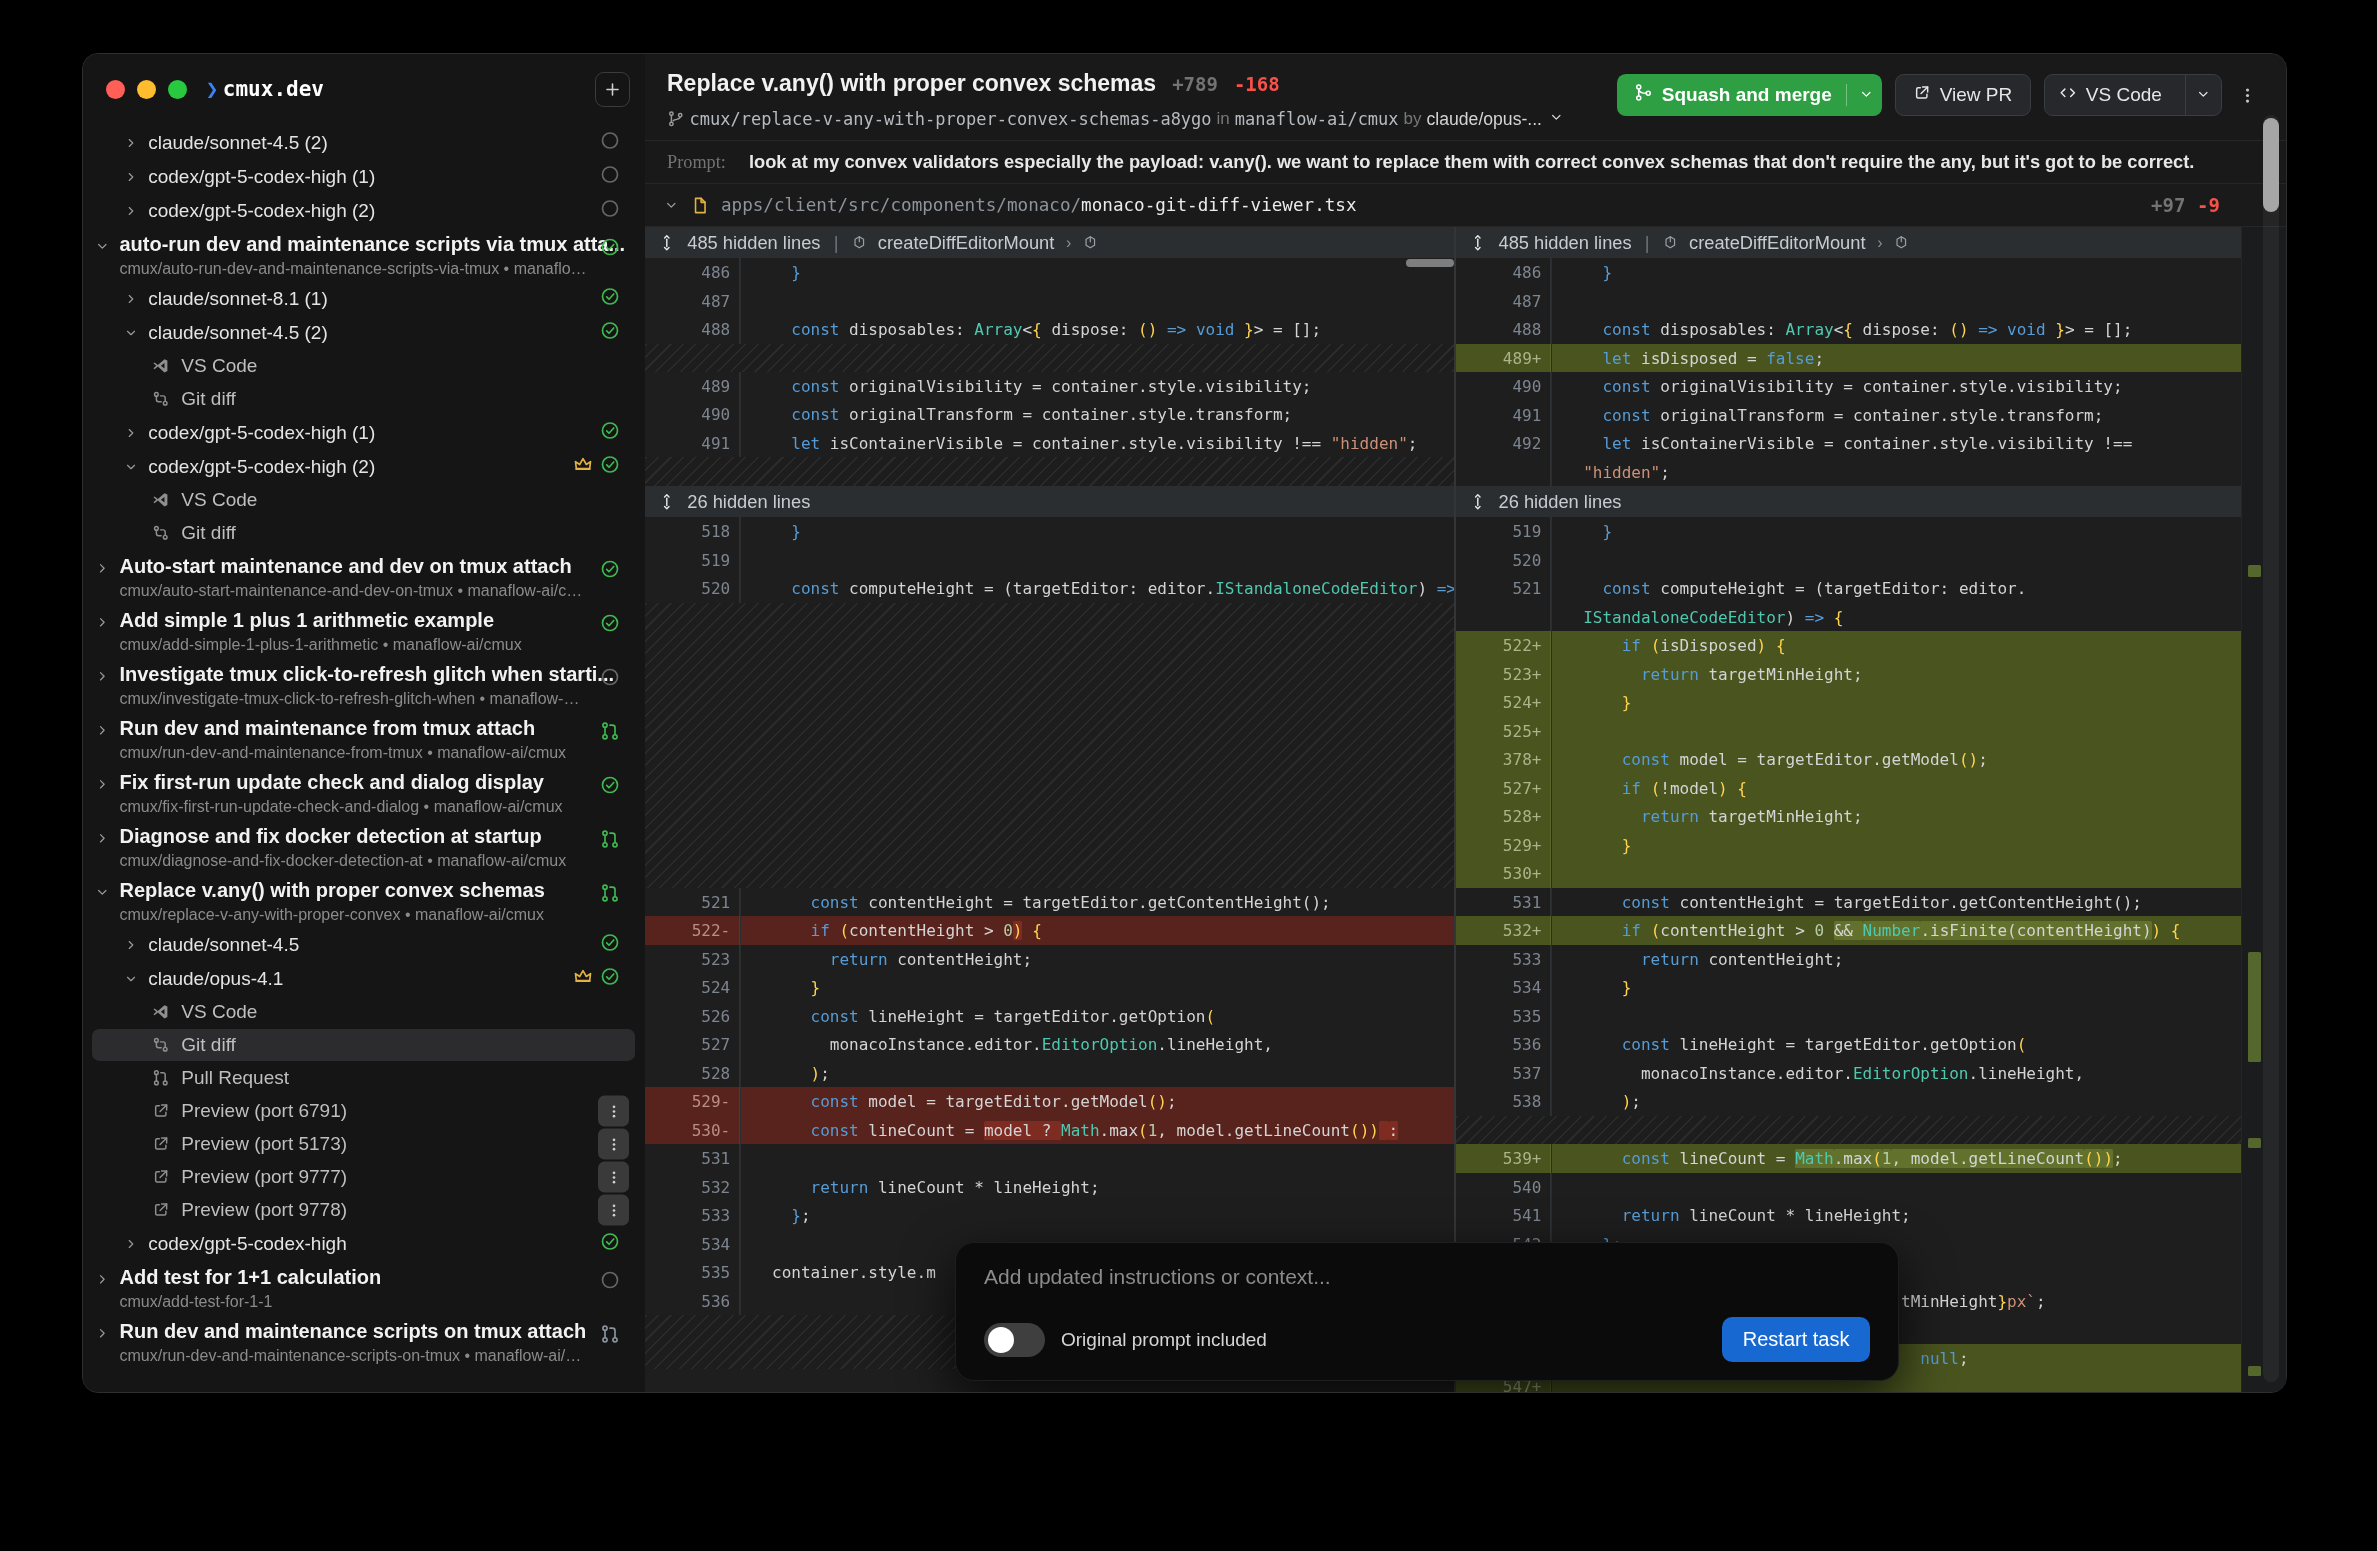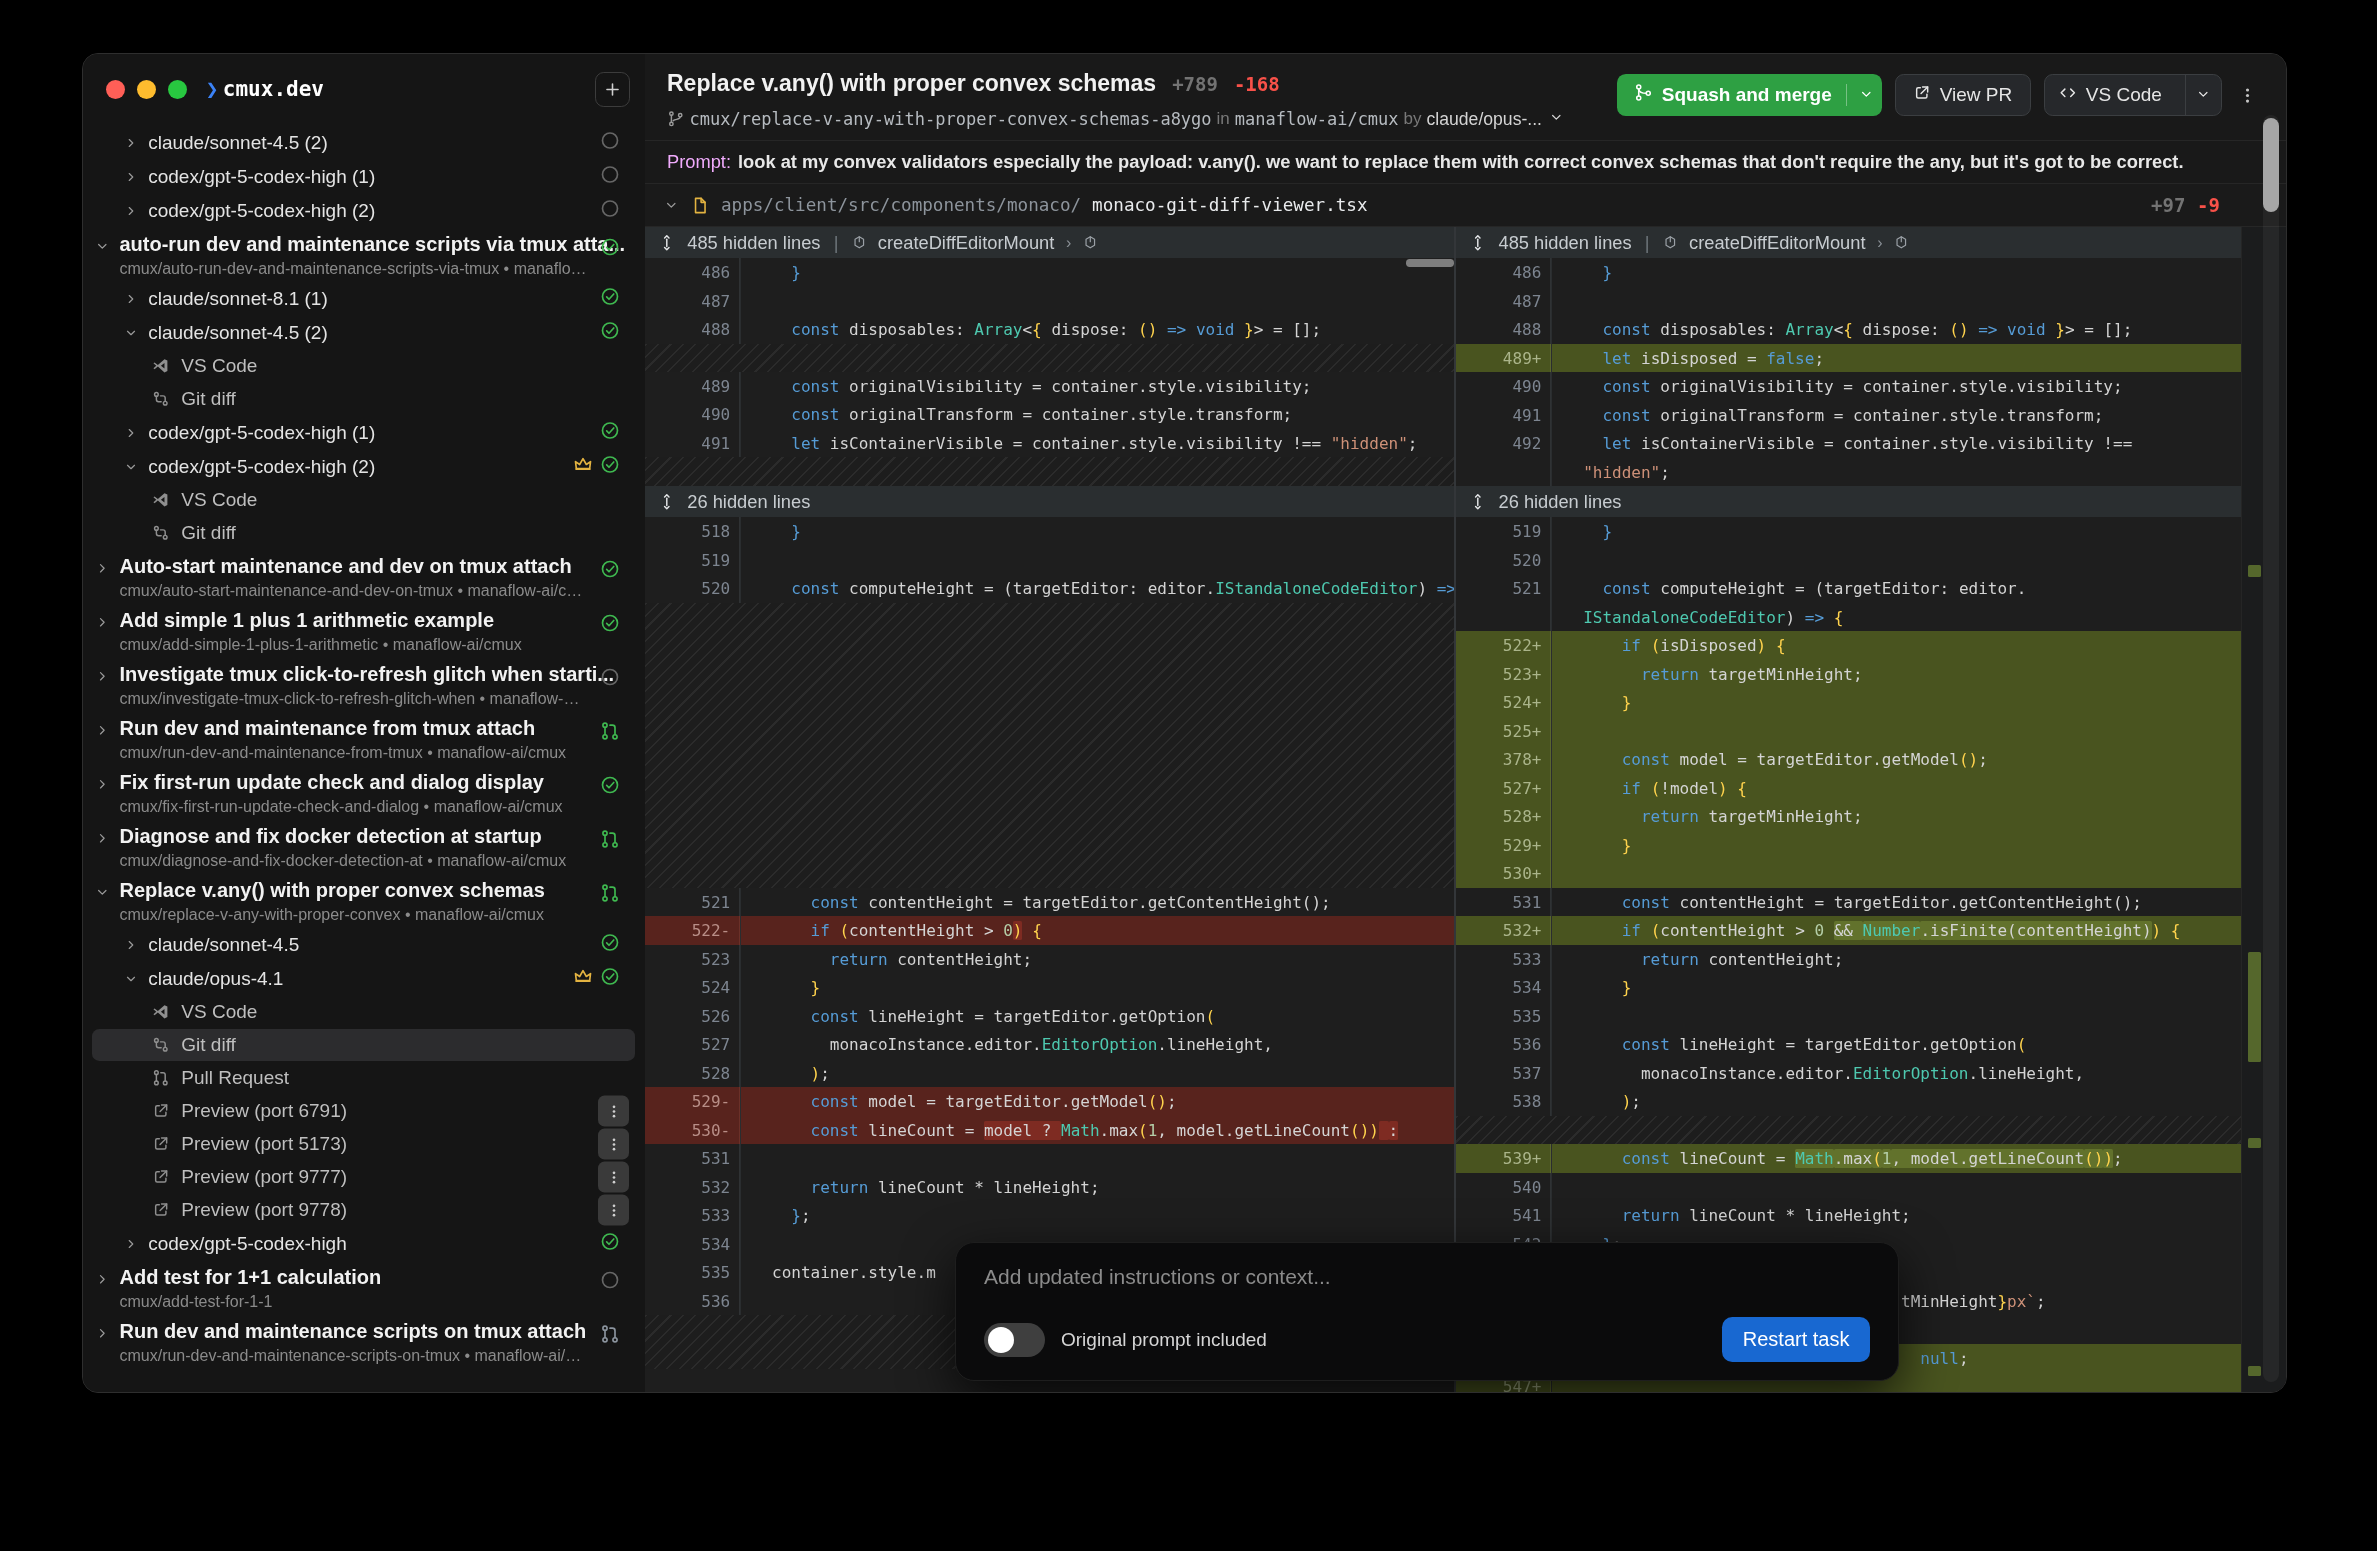--- a/index.html
+++ b/index.html
@@ -63,28 +63,28 @@
          cursor:pointer; border:0.7px solid transparent; }
   .btn-merge { background:#2ea043; color:#fff; padding:0 7.3px 0 16px; font-weight:600; }
   .btn-merge .divd { width:0.7px; height:22px; background:rgba(255,255,255,.35); margin:0 2.9px 0 5.9px; }
   .btn-dark { background:#26282b; border-color:#3b3e41; color:#e6e6e6; padding:0 17.6px; }
   .btn-split { padding:0; }
   .btn-split .seg { display:flex; align-items:center; gap:8.8px; padding:0 14.6px; height:100%; }
   .btn-split .segr { display:flex; align-items:center; padding:0 10.2px; height:100%; border-left:0.7px solid #3b3e41; }
   .hkebab { color:#c4c4c4; background:none; border:none; cursor:pointer; display:flex; padding:2.9px; }
   .prompt-row { border-top:0.7px solid #262626; padding:10.2px 22px; font-size:18.3px; color:#e8e8e8;
                 white-space:nowrap; overflow:hidden; }
-  .prompt-row .plabel { color:#f0abfc; font-weight:normal; margin-right:7px; }
+  .prompt-row .plabel { color:#737373; font-weight:normal; margin-right:23px;font-family:Liberation Serif, serif; }
   .prompt-row .ptext { font-weight:600; }
   .file-row { border-top:0.7px solid #262626; border-bottom:0.7px solid #262626; height:44px; display:flex;
               align-items:center; gap:11.7px; padding:0 66px 0 19px; background:#1a1a1a; }
   .file-row .fchv { color:#9a9a9a; display:flex; }
   .file-row .ficon { color:#e3b341; display:flex; }
   .fpath { font-family:"DejaVu Sans Mono",monospace; font-size:17.6px; white-space:nowrap; overflow:hidden; }
-  .fpath .dir { color:#8d949c; } .fpath .fname { color:#e9ebed;margin-left:11px; }
+  .fpath .dir { color:#8d949c; } .fpath .fname { color:#e9ebed; }
   .fstats { margin-left:auto; display:flex; gap:11.7px; font-family:"DejaVu Sans Mono",monospace;
             font-size:17.6px; font-weight:600; }
 
   
   .diff { position:relative; flex:1; background:#1e1e1e; display:flex; overflow:hidden; }
   .pane { position:relative; overflow:hidden; background:#1e1e1e; }
   .pane-left { width:809px; flex:0 0 809px; }
   .sash { width:2.2px; flex:0 0 2.2px; background:#333639; }
   .pane-right { flex:1; min-width:0; }
   .ruler { width:45px; flex:0 0 45px; background:#1b1c1d; position:relative; border-left:0.7px solid #252525; }

